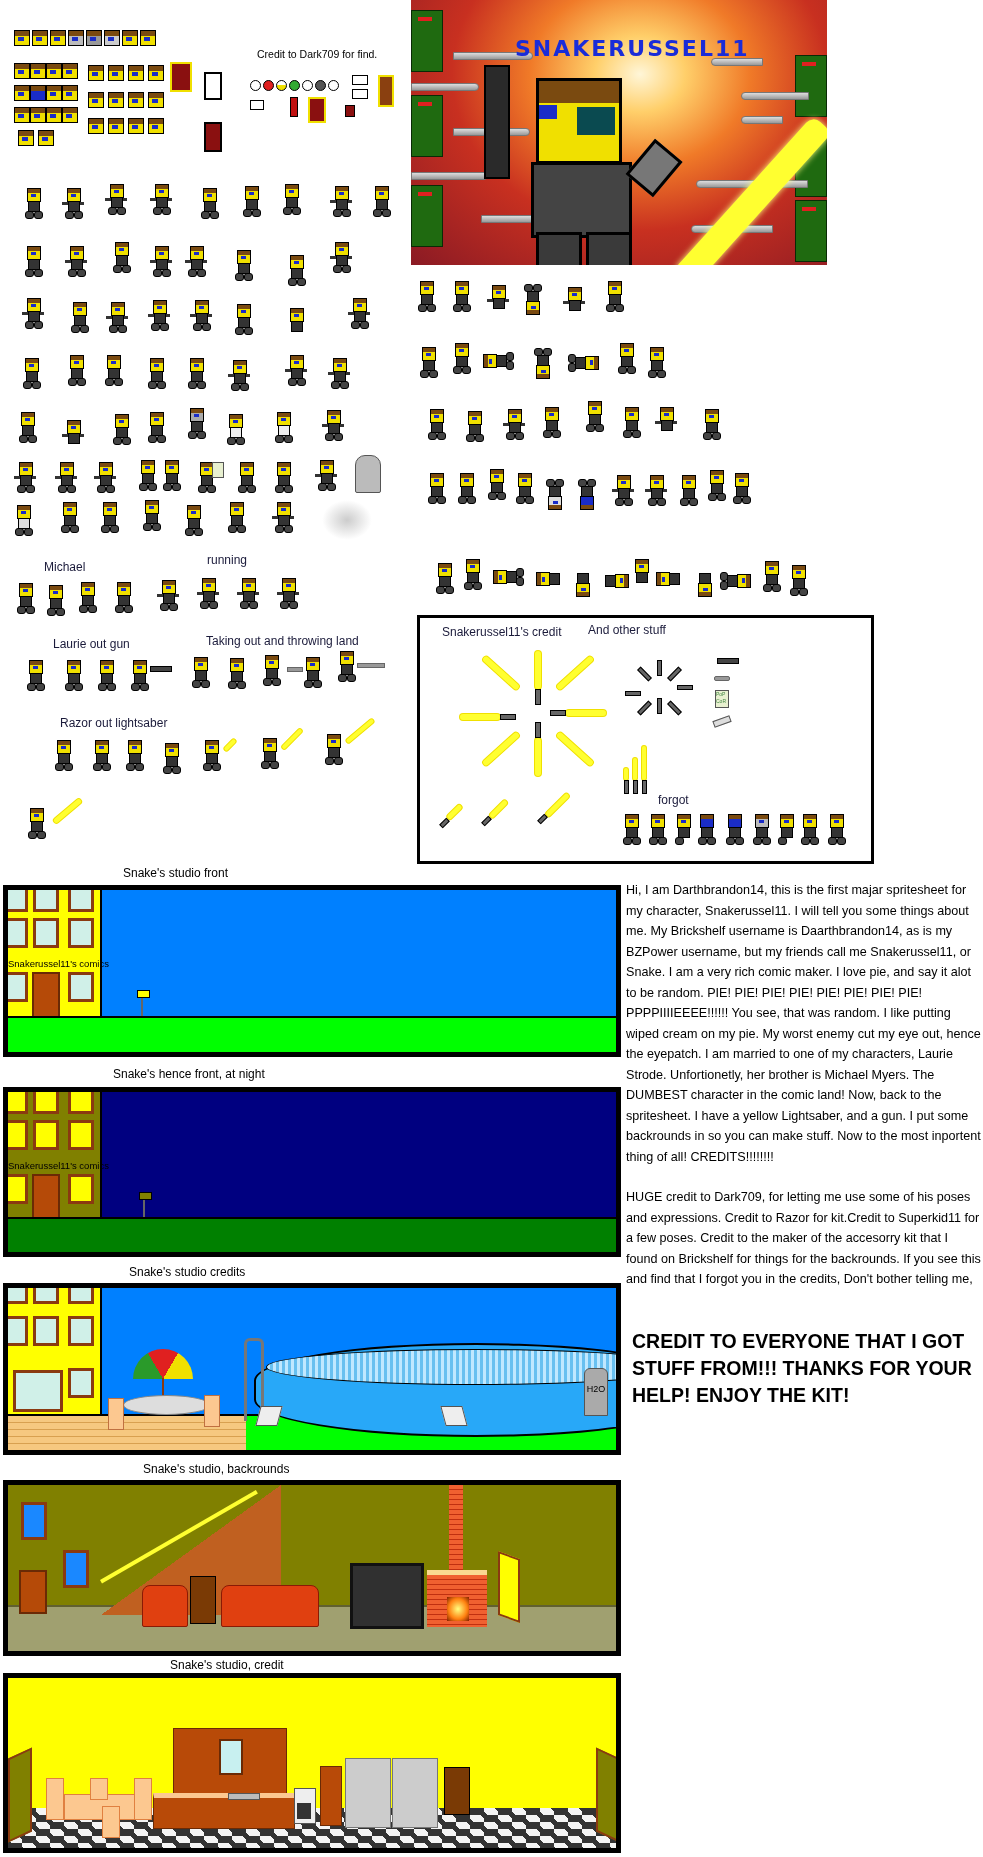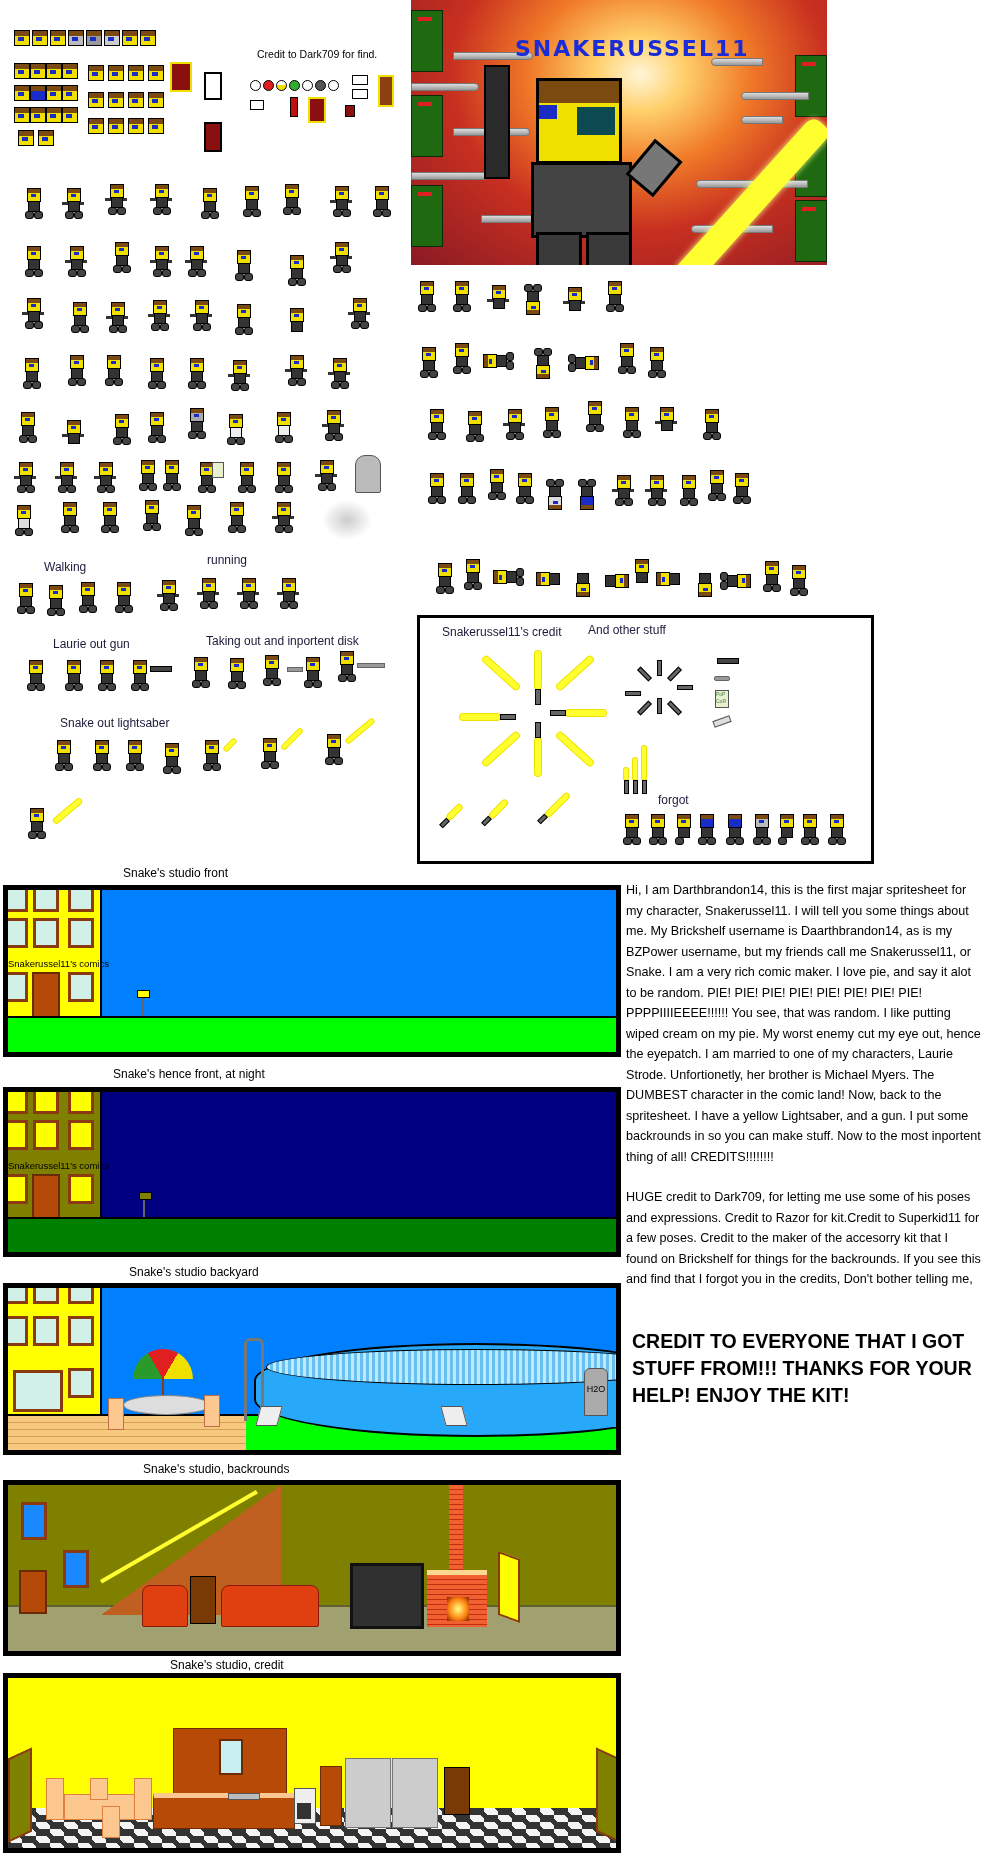--- a/index.html
+++ b/index.html
@@ -503,21 +503,21 @@
   <div class="fig" style="left:272px;top:2px">
       <div class="hd"></div>
       <div class="ar"></div>
       <div class="bd"></div>
       <div class="lg1"></div>
       <div class="lg2"></div>
     </div>
   <div class="abs" style="left:322px;top:0;width:50px;height:40px;background:radial-gradient(#ccc,#fff 70%)"></div>
 </div>
 
-<div class="lbl navy" style="left:44px;top:560px">Walking</div>
+<div class="lbl navy" style="left:44px;top:560px">Michael</div>
 <div class="lbl navy" style="left:207px;top:553px">running</div>
 <div class="abs" style="left:12px;top:580px;width:130px;height:40px;">
   <div class="fig" style="left:2px;top:3px">
       <div class="hd"></div>
       <div class="bd"></div>
       <div class="lg1"></div>
       <div class="lg2"></div>
     </div>
   <div class="fig" style="left:32px;top:5px">
       <div class="hd"></div>
@@ -563,21 +563,21 @@
   <div class="fig" style="left:122px;top:0">
       <div class="hd"></div>
       <div class="ar"></div>
       <div class="bd"></div>
       <div class="lg1"></div>
       <div class="lg2"></div>
     </div>
 </div>
 
 <div class="lbl navy" style="left:53px;top:637px">Laurie out gun</div>
-<div class="lbl navy" style="left:206px;top:634px">Taking out and inportent disk</div>
+<div class="lbl navy" style="left:206px;top:634px">Taking out and throwing land</div>
 <div class="abs" style="left:22px;top:658px;width:160px;height:40px;">
   <div class="fig" style="left:2px;top:2px">
       <div class="hd"></div>
       <div class="bd"></div>
       <div class="lg1"></div>
       <div class="lg2"></div>
     </div>
   <div class="fig" style="left:40px;top:2px">
       <div class="hd"></div>
       <div class="bd"></div>
@@ -626,21 +626,21 @@
     </div>
   <div class="fig" style="left:150px;top:-4px">
       <div class="hd"></div>
       <div class="bd"></div>
       <div class="lg1"></div>
       <div class="lg2"></div>
     </div>
   <div class="abs" style="left:172px;top:8px;width:26px;height:3px;background:#999;border:1px solid #666"></div>
 </div>
 
-<div class="lbl navy" style="left:60px;top:716px">Snake out lightsaber</div>
+<div class="lbl navy" style="left:60px;top:716px">Razor out lightsaber</div>
 <div class="abs" style="left:45px;top:738px;width:340px;height:45px;">
   <div class="fig" style="left:7px;top:2px">
       <div class="hd"></div>
       <div class="bd"></div>
       <div class="lg1"></div>
       <div class="lg2"></div>
     </div>
   <div class="fig" style="left:45px;top:2px">
       <div class="hd"></div>
       <div class="bd"></div>
@@ -1081,21 +1081,21 @@
     <div class="abs" style="left:0;top:68px;font-size:9.5px;white-space:nowrap">Snakerussel11's comics</div>
     <div class="win night" style="left:-6px;top:82px"></div>
     <div class="door" style="left:24px;top:82px"></div>
     <div class="win night" style="left:60px;top:82px"></div>
   </div>
   <div class="abs" style="left:135px;top:106px;width:2px;height:19px;background:#666"></div>
   <div class="abs" style="left:131px;top:100px;width:11px;height:6px;background:#808000;border:1px solid #000"></div>
   <div class="abs" style="left:0;top:125px;width:608px;height:35px;background:#008000;border-top:2px solid #000"></div>
 </div>
 
-<div class="lbl" style="left:129px;top:1265px">Snake's studio backyard</div>
+<div class="lbl" style="left:129px;top:1265px">Snake's studio credits</div>
 <div class="scene" style="top:1283px;height:162px;background:#0080ff">
   <div class="abs" style="left:0;top:0;width:92px;height:126px;background:#ffff00;border-right:2px solid #000">
     <div class="win" style="left:-6px;top:-6px;height:16px"></div>
     <div class="win" style="left:25px;top:-6px;height:16px"></div>
     <div class="win" style="left:60px;top:-6px;height:16px"></div>
     <div class="win" style="left:-6px;top:28px"></div>
     <div class="win" style="left:25px;top:28px"></div>
     <div class="win" style="left:60px;top:28px"></div>
     <div class="win" style="left:5px;top:82px;width:44px;height:36px"></div>
     <div class="win" style="left:60px;top:80px"></div>

